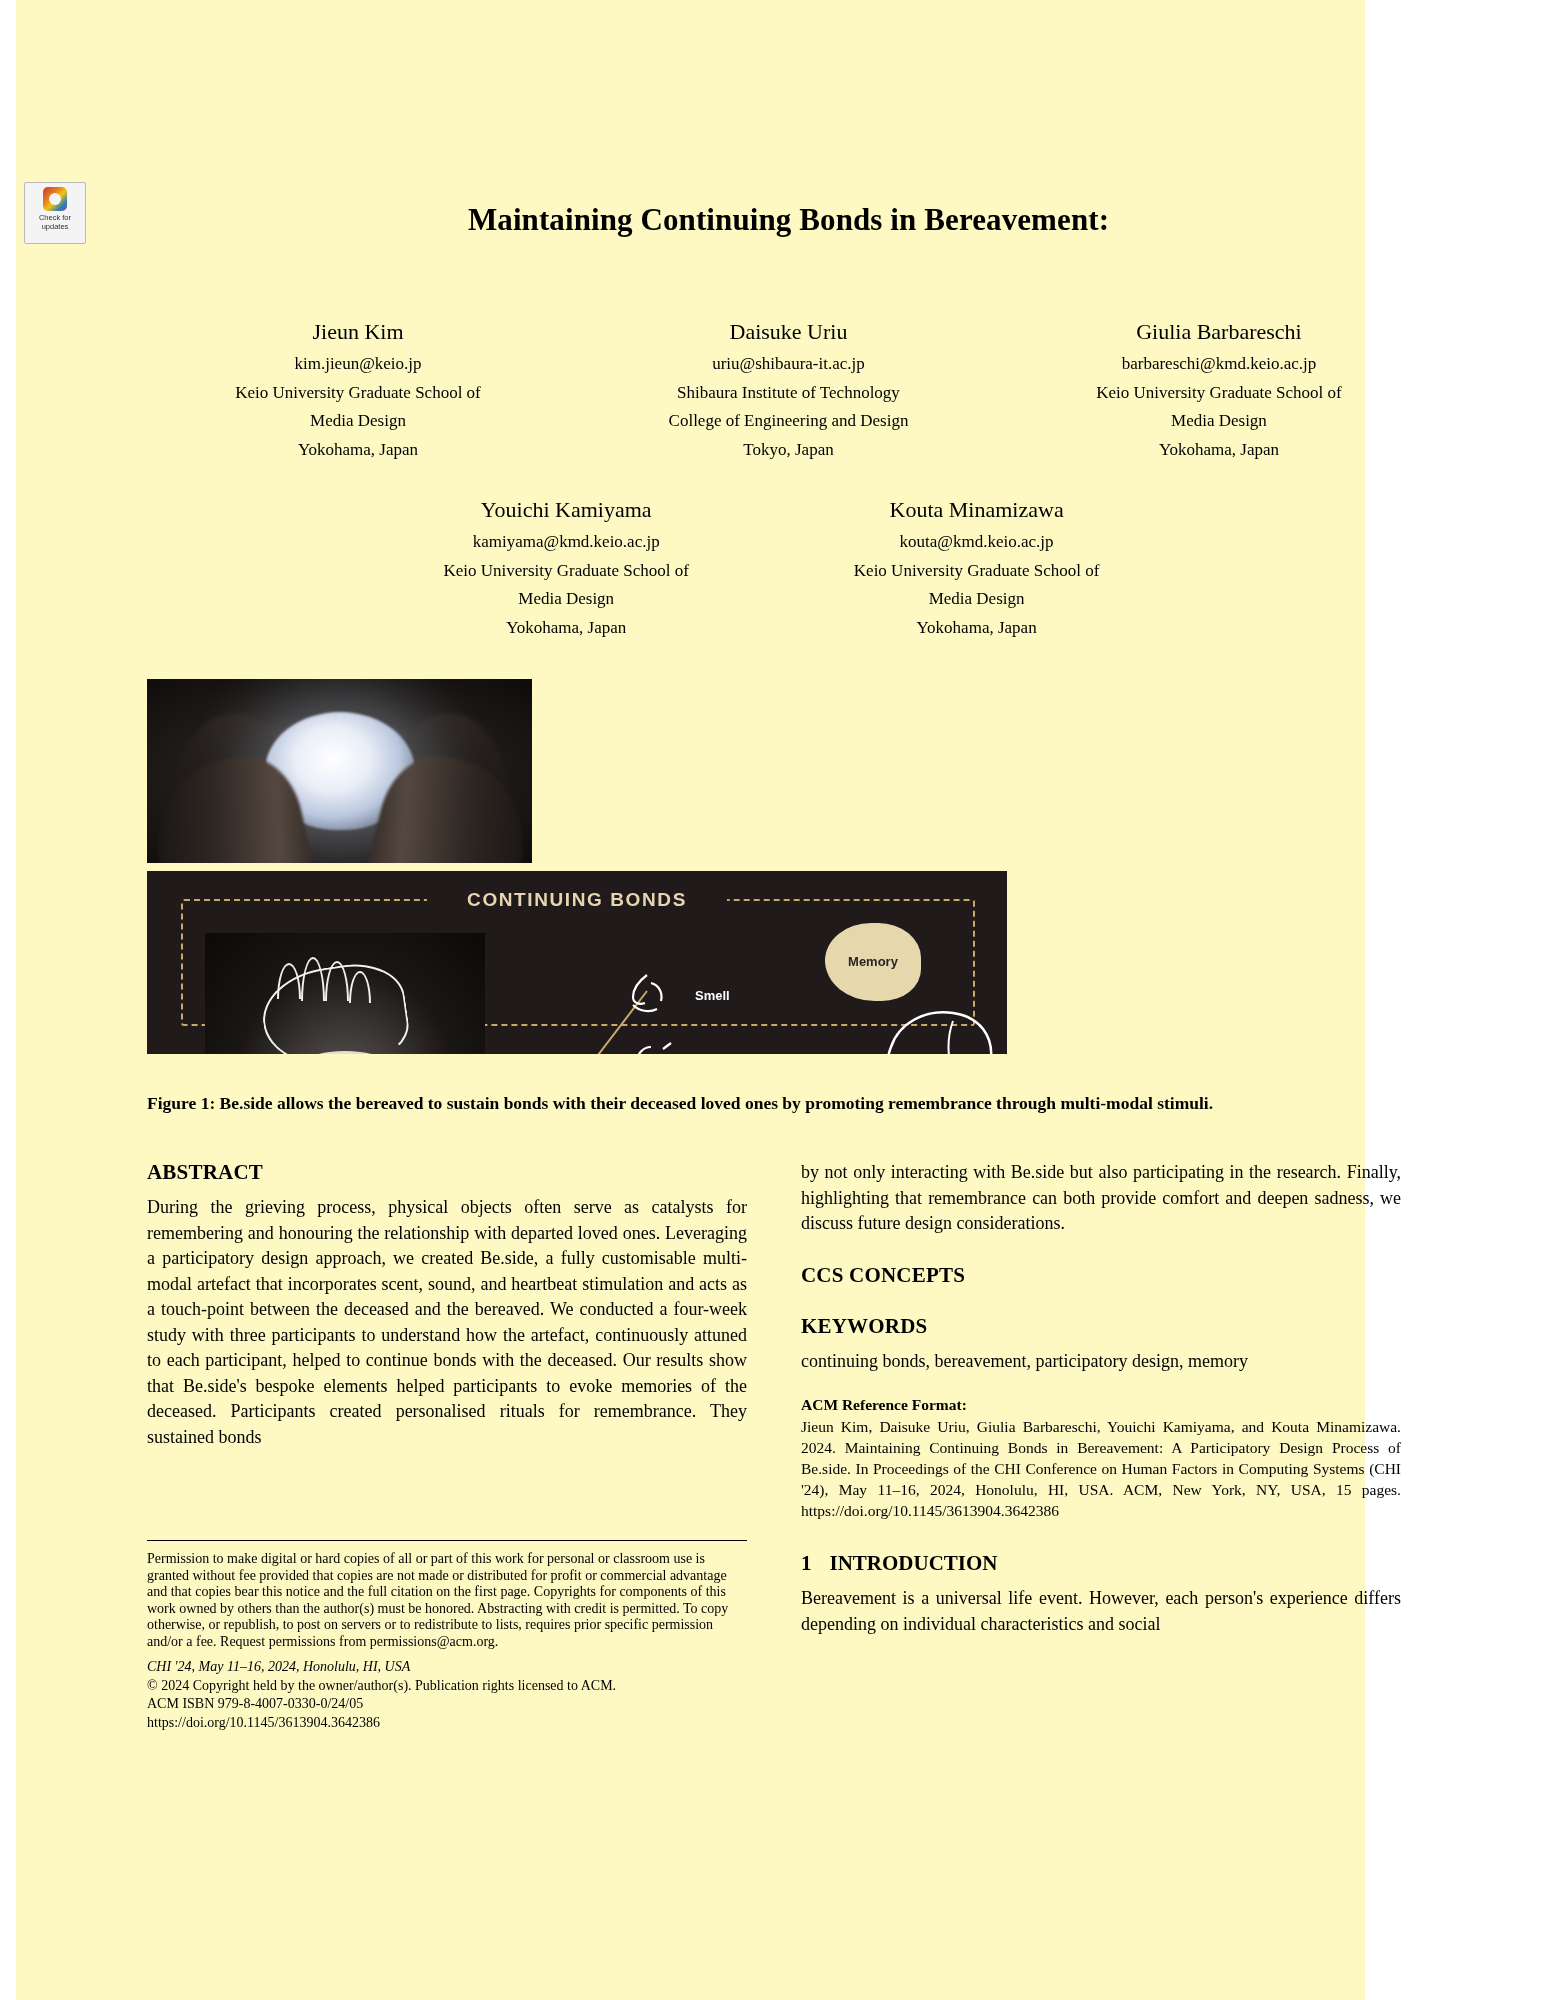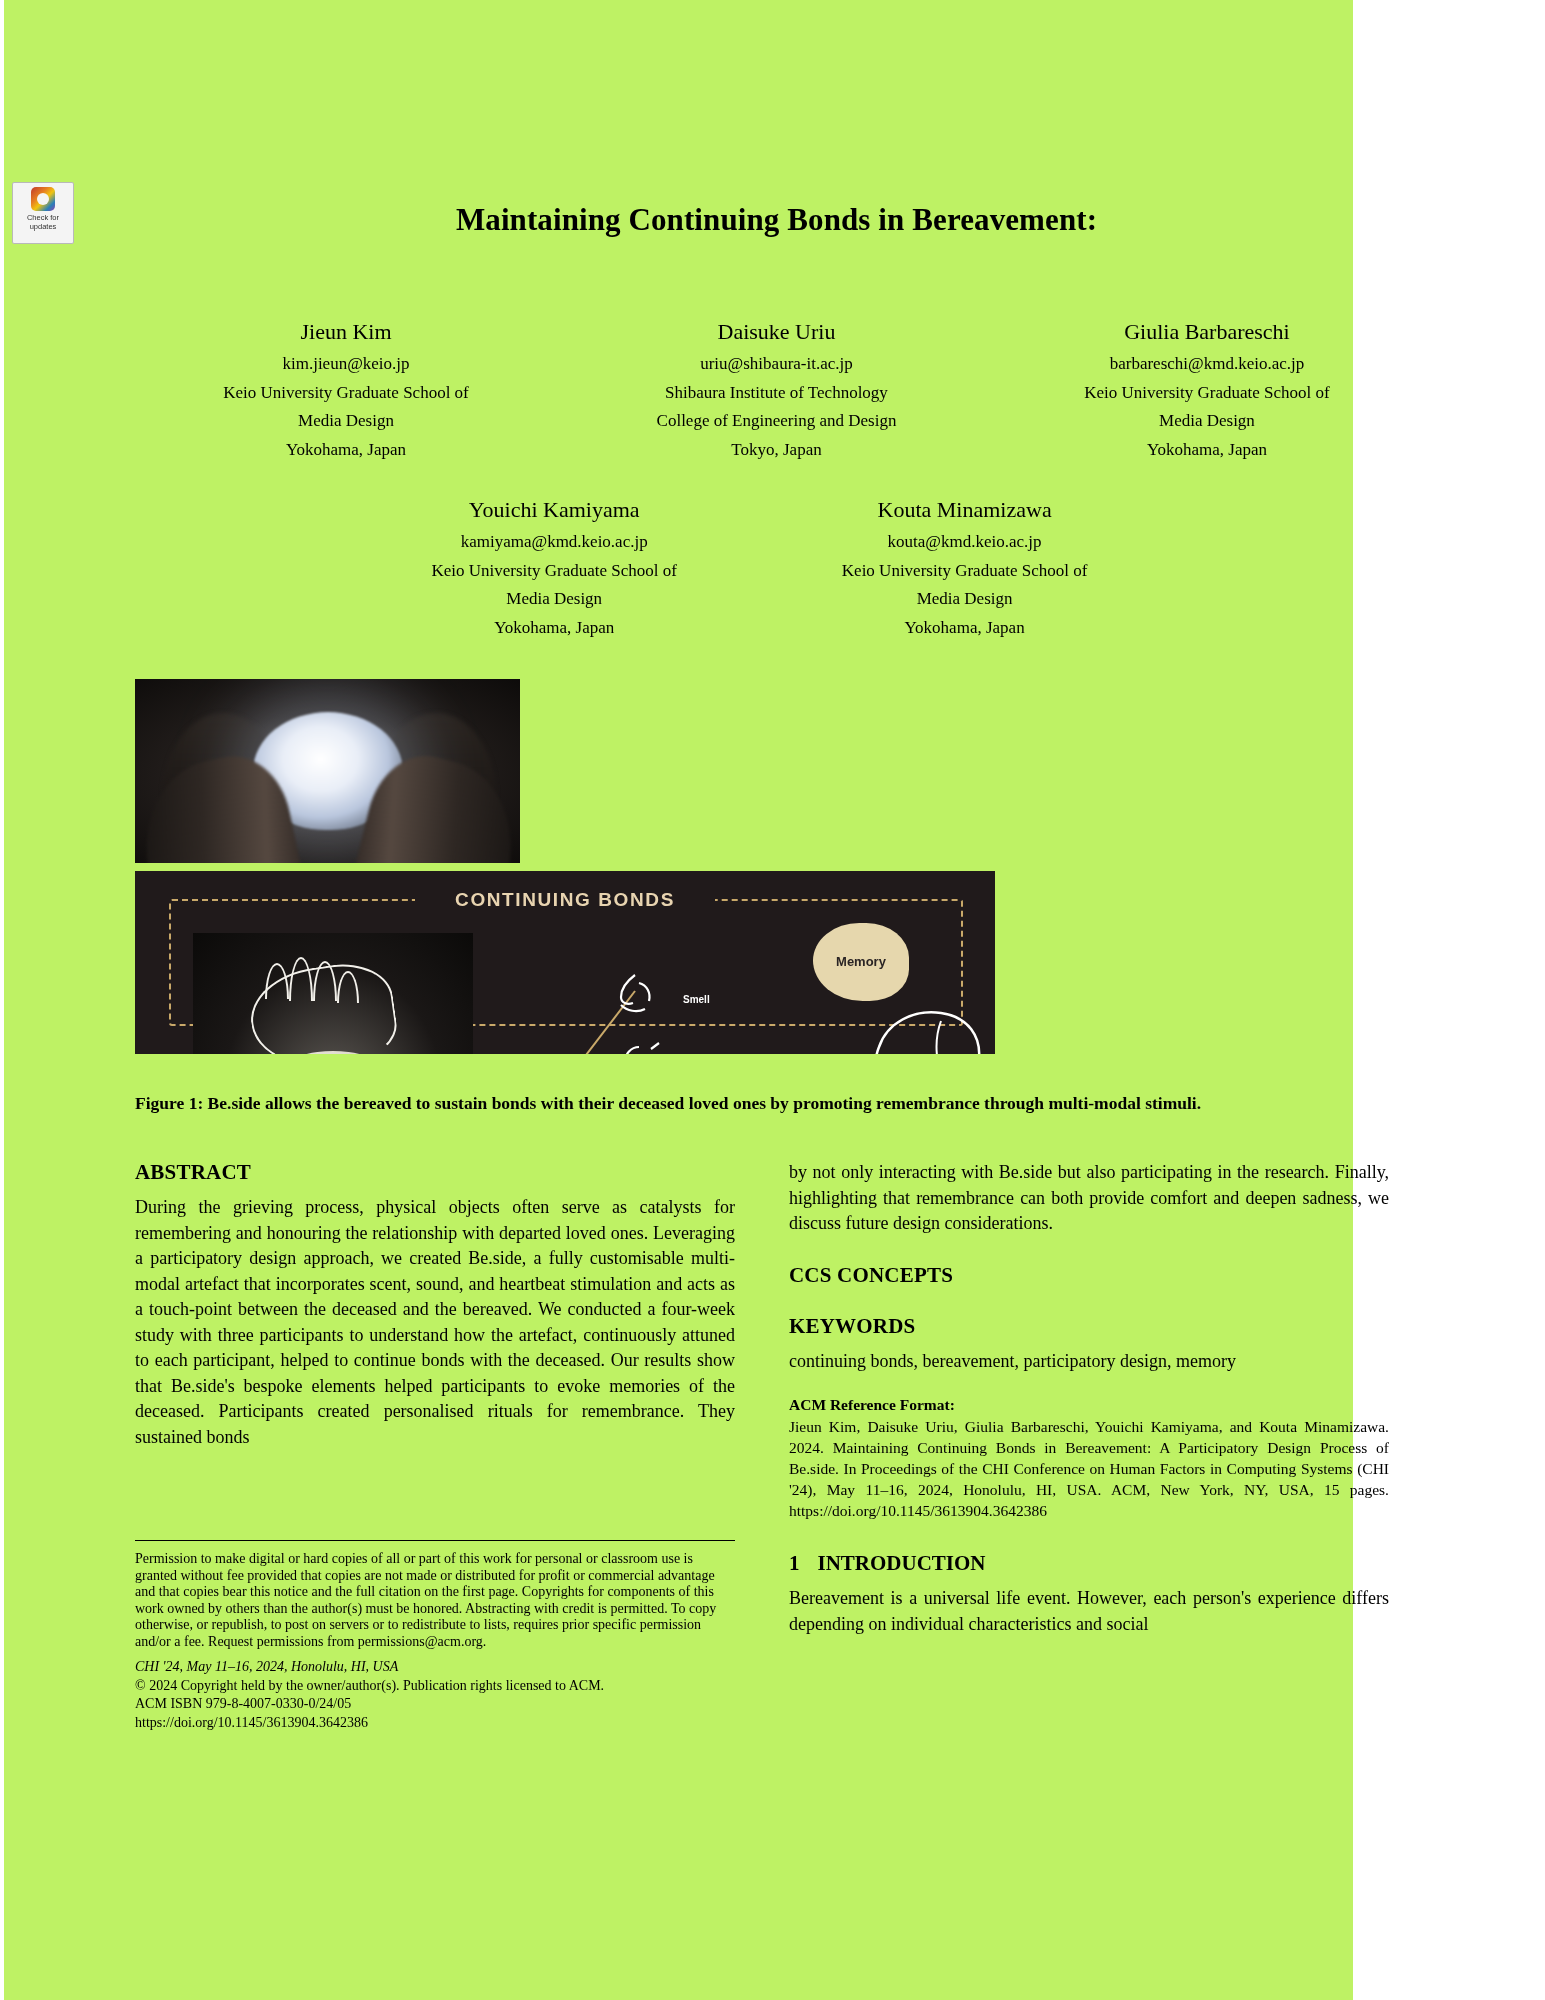--- a/index.html
+++ b/index.html
@@ -11,24 +11,24 @@
     width: 1545px;
     height: 2000px;
     position: relative;
     font-family: "Liberation Serif", serif;
     color: #000000;
     overflow: hidden;
   }
 
   .page {
     position: absolute;
-    left: 4px; top: 0;
+    left: 16px; top: 0;
     width: 1349px;
     height: 2000px;
-    background: #bef264;
+    background: #fef9c3;
   }
 
   
   .updates-badge {
     position: absolute;
     left: 8px;
     top: 182px;
     width: 62px;
     height: 62px;
     border: 1px solid #b9b9b9;
@@ -222,23 +222,22 @@
   }
   .cb-photo .f1 { left: 72px; top: 30px; width: 20px; height: 34px; }
   .cb-photo .f2 { left: 96px; top: 24px; width: 20px; height: 42px; }
   .cb-photo .f3 { left: 120px; top: 28px; width: 20px; height: 38px; }
   .cb-photo .f4 { left: 144px; top: 38px; width: 18px; height: 30px; }
 
   .cb-node {
     position: absolute;
     color: #ffffff;
     font-family: "Liberation Sans", sans-serif;
-    font-size: 10px;
-    font-weight: bold;
-    margin-top: 6px;
+    font-size: 13px;
+    font-weight: bold;
   }
   .cb-lines {
     position: absolute;
     left: 0; top: 0;
     width: 860px; height: 375px;
     pointer-events: none;
   }
   .memory-blob {
     position: absolute;
     right: 86px;

